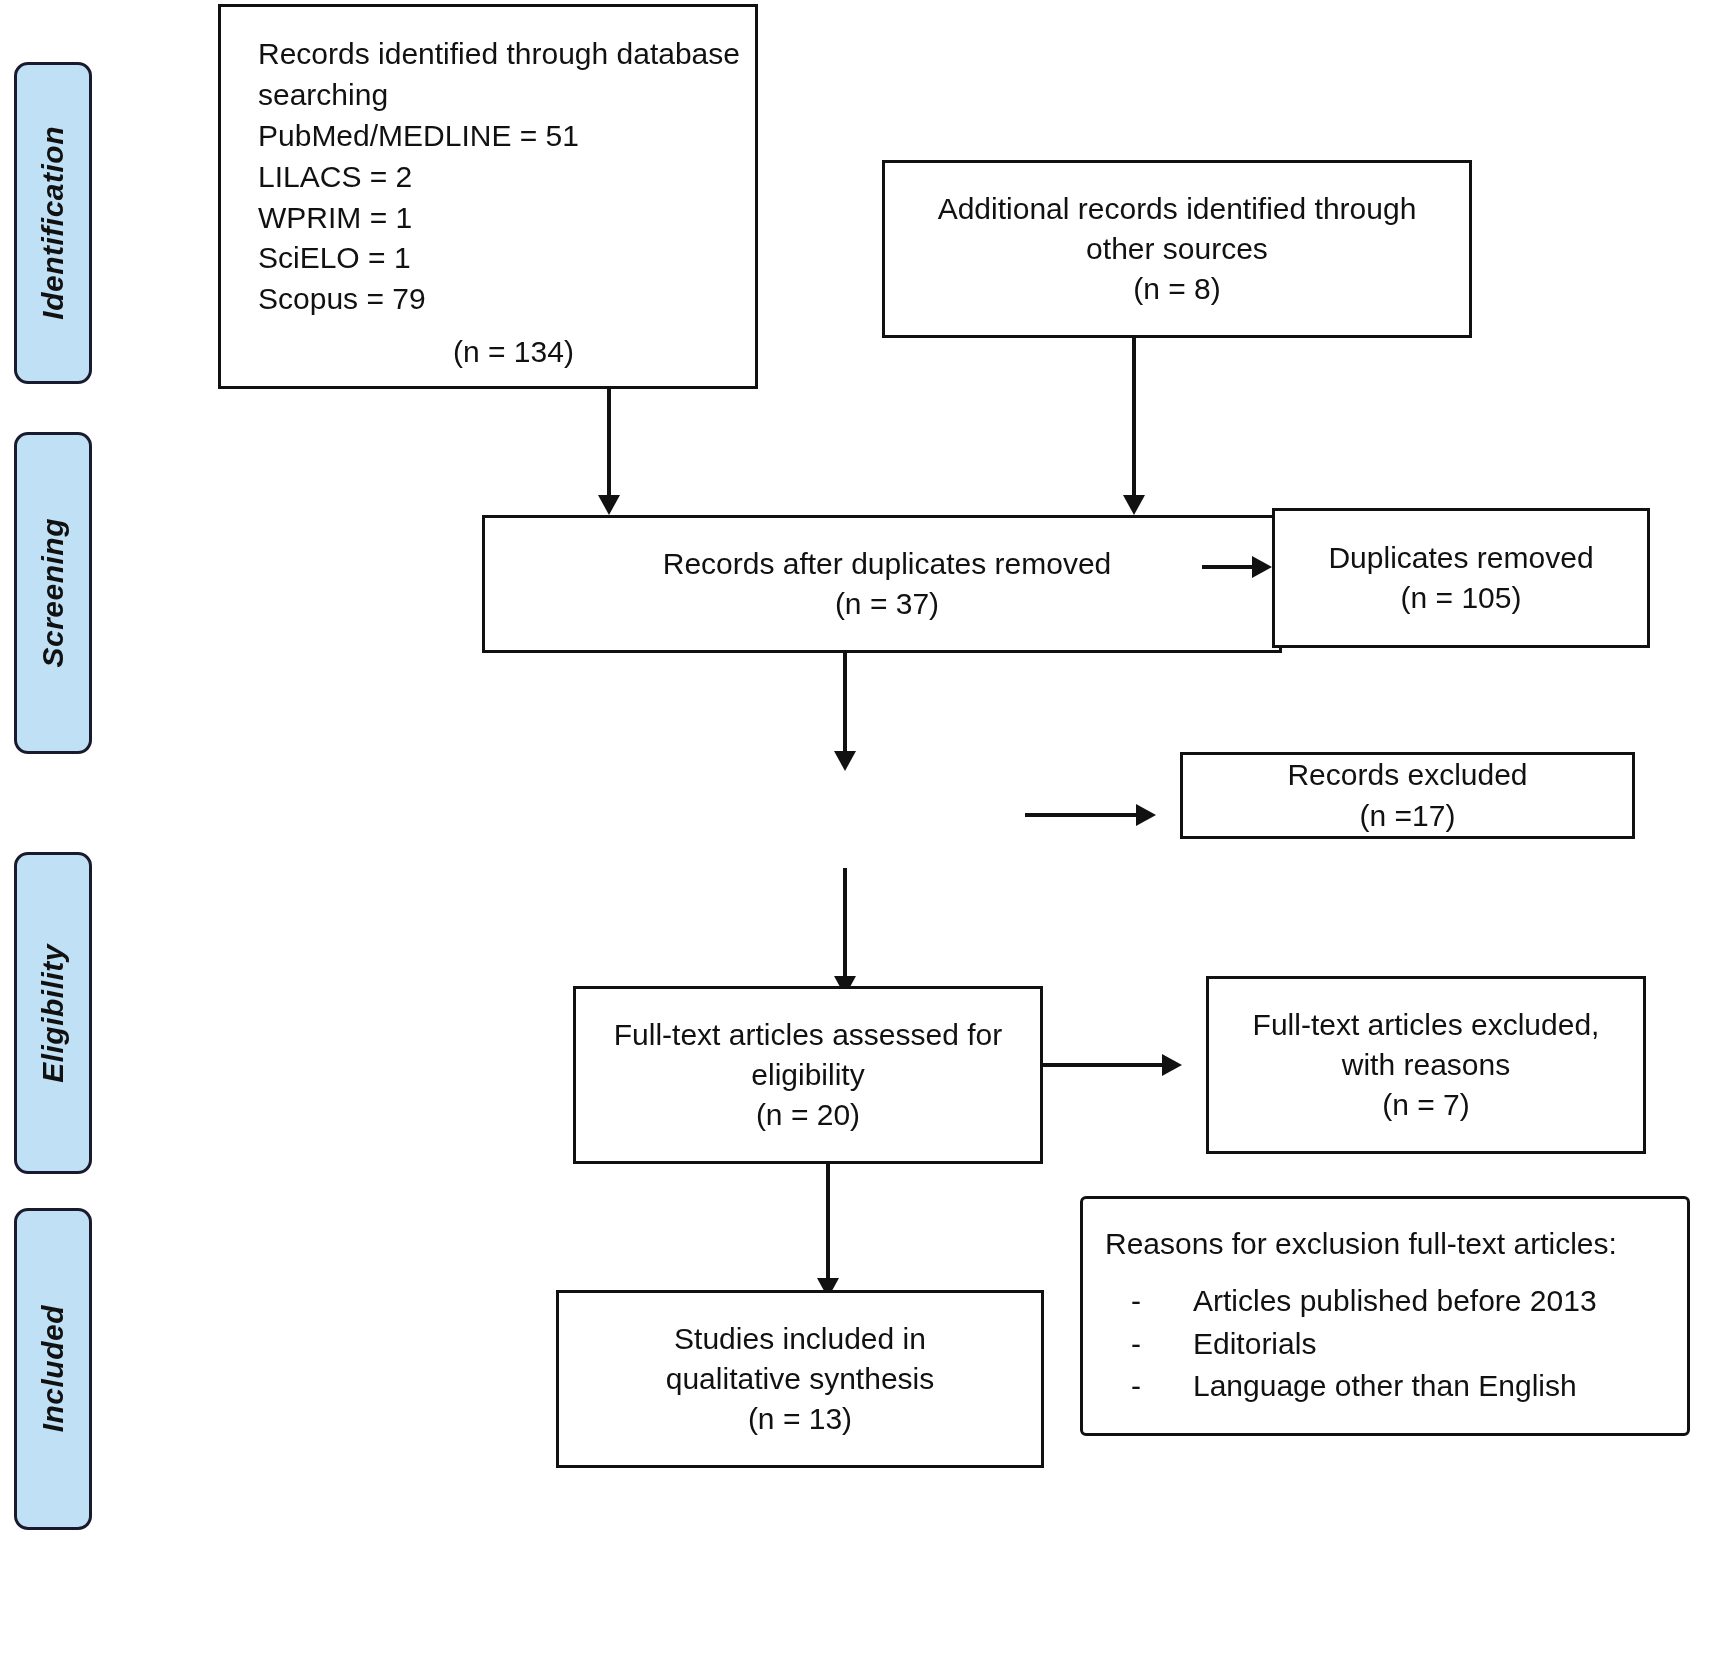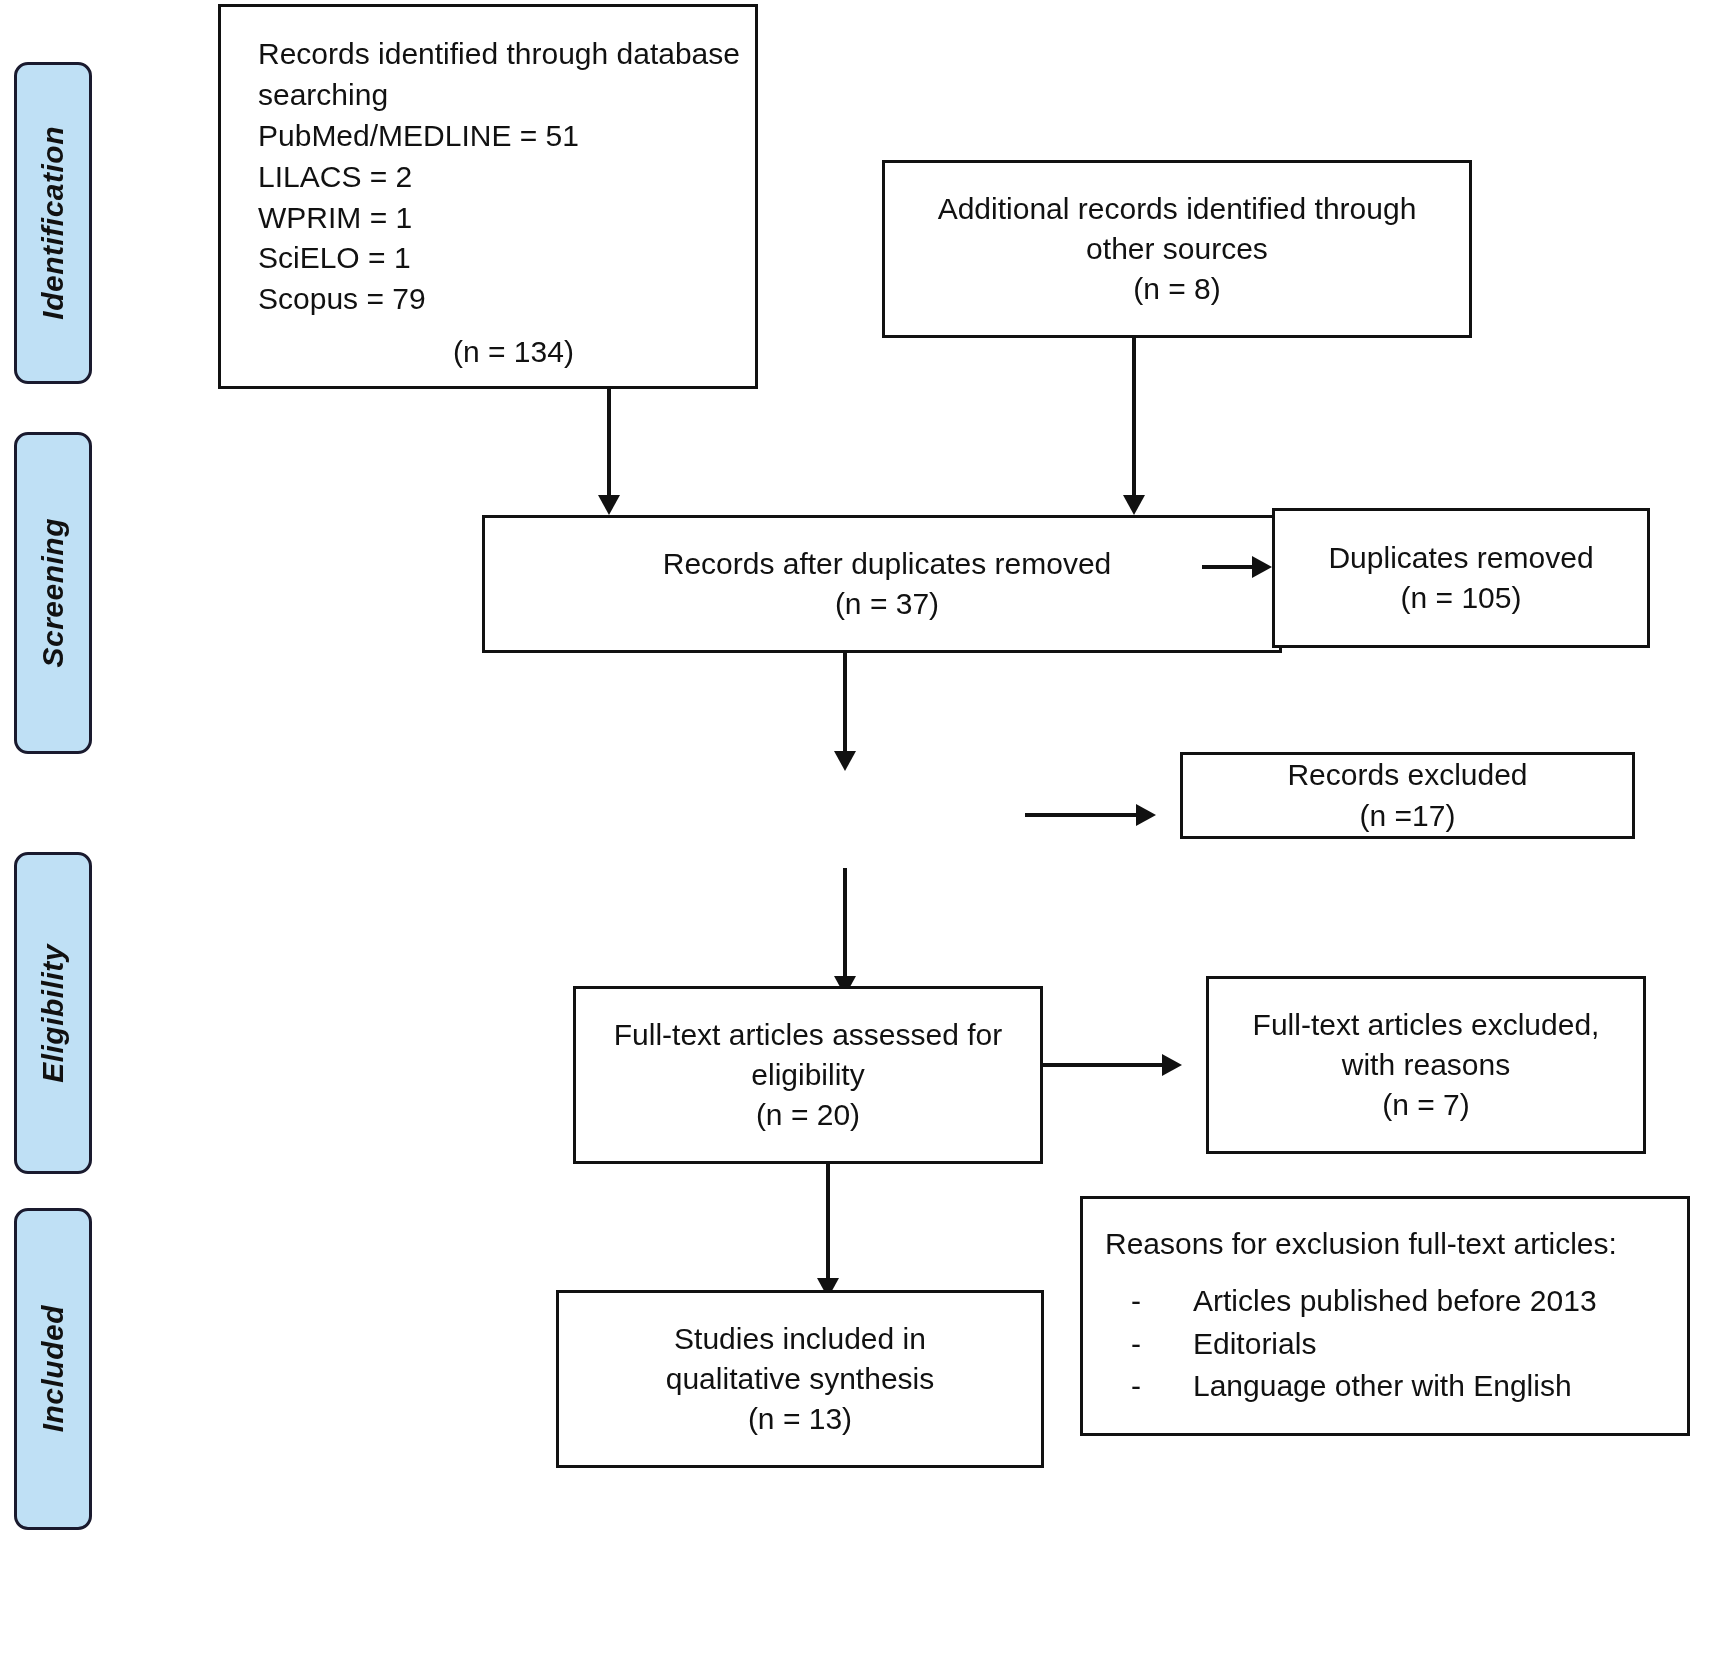--- a/index.html
+++ b/index.html
@@ -202,34 +202,34 @@
   <div class="arrow-down" style="left:817px; top:1278px;"></div>
 
   <div class="box center" style="left:556px; top:1290px; width:488px; height:178px;">
     <div class="pad">
       <span class="nline">Studies included in</span>
       <span class="nline">qualitative synthesis</span>
       <span class="nline">(n = 13)</span>
     </div>
   </div>
 
-  <div class="box left" style="left:1080px; top:1196px; width:610px; height:240px;">
+  <div class="box left" style="left:1080px; top:1196px; width:610px; height:240px;border-radius:6px;">
     <div style="width:100%;">
       <div class="reasons-title">Reasons for exclusion full-text articles:</div>
 
       <div class="reason-row">
         <span class="reason-dash">-</span>
         <span>Articles published before 2013</span>
       </div>
 
       <div class="reason-row">
         <span class="reason-dash">-</span>
         <span>Editorials</span>
       </div>
 
       <div class="reason-row">
         <span class="reason-dash">-</span>
-        <span>Language other with English</span>
+        <span>Language other than English</span>
       </div>
     </div>
   </div>
 
 </div>
 
 </body></html>

